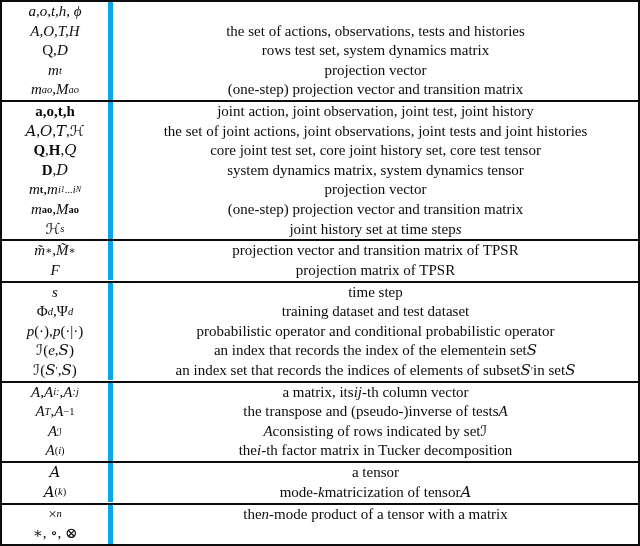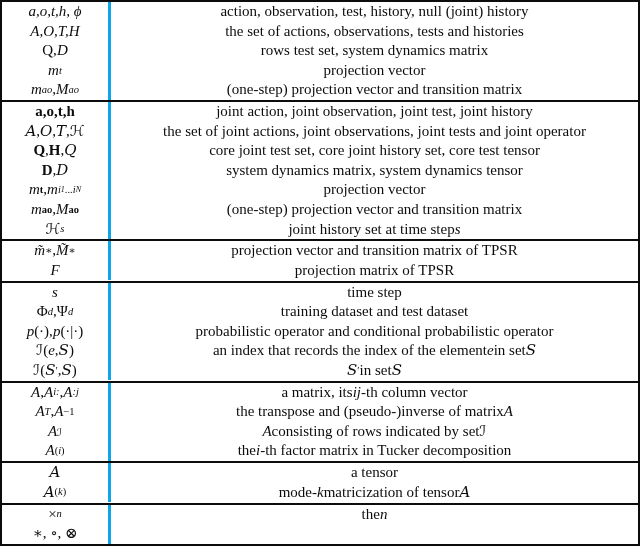--- a/index.html
+++ b/index.html
@@ -4,21 +4,21 @@
 <style>
   html,body{margin:0;padding:0;background:#ffffff;}
   body{width:640px;height:546px;overflow:hidden;
        font-family:"Liberation Serif","DejaVu Serif",serif;color:#0c0c0c;}
   .table{width:640px;height:546px;box-sizing:border-box;border:2px solid #0c0c0c;
          display:flex;flex-direction:column;justify-content:space-evenly;}
   .group{display:flex;flex-direction:column;}
   .group:not(:first-child){border-top:2px solid #0c0c0c;}
   .row{display:flex;height:19.55px;line-height:19.55px;align-items:center;}
   .cell{overflow:visible;white-space:nowrap;text-align:center;font-size:15px;}
-  .sym{width:106px;flex:none;border-right:3px solid #0ea5e9;align-self:stretch;
+  .sym{width:106px;flex:none;border-right:5px solid #0ea5e9;align-self:stretch;
        display:flex;align-items:center;justify-content:center;}
   .desc{flex:1;display:flex;align-items:center;justify-content:center;}
   .sg-r{font-style:normal;}
   .sg-i{font-style:italic;}
   .sg-b{font-weight:bold;}
   .sg-c{font-style:italic;font-family:"DejaVu Serif",serif;}
   .sg-g{font-family:"DejaVu Serif","DejaVu Sans",serif;}
   .sg-sub{font-size:10.5px;font-style:italic;vertical-align:-3.5px;line-height:0;}
   .sg-subr{font-size:10.5px;vertical-align:-3.5px;line-height:0;}
   .sg-subb{font-size:10.5px;font-weight:bold;vertical-align:-3.5px;line-height:0;}
@@ -29,23 +29,20 @@
 </style>
 </head>
 <body>
 
 <div class="table">
     <div class="group">
       <div class="row">
         <div class="cell sym">
           <span class="sg-i">a,o,t,h, ϕ</span>
         </div>
-        <div class="cell desc">
-          <span class="sg-r">action, observation, test, history, null (joint) history</span>
-        </div>
       </div>
       <div class="row">
         <div class="cell sym">
           <span class="sg-i">A,O,T,H</span>
         </div>
         <div class="cell desc">
           <span class="sg-r">the set of actions, observations, tests and histories</span>
         </div>
       </div>
       <div class="row">
@@ -92,21 +89,21 @@
         <div class="cell sym">
           <span class="sg-c">A</span>
           <span class="sg-r">, </span>
           <span class="sg-c">O</span>
           <span class="sg-r">, </span>
           <span class="sg-c">T</span>
           <span class="sg-r">, </span>
           <span class="sg-g">ℋ</span>
         </div>
         <div class="cell desc">
-          <span class="sg-r">the set of joint actions, joint observations, joint tests and joint operator</span>
+          <span class="sg-r">the set of joint actions, joint observations, joint tests and joint histories</span>
         </div>
       </div>
       <div class="row">
         <div class="cell sym">
           <span class="sg-b">Q</span>
           <span class="sg-r">, </span>
           <span class="sg-b">H</span>
           <span class="sg-r">, </span>
           <span class="sg-c">Q</span>
         </div>
@@ -237,20 +234,21 @@
         <div class="cell sym">
           <span class="sg-g">ℐ</span>
           <span class="sg-r">(</span>
           <span class="sg-c">S</span>
           <span class="sg-supr">′</span>
           <span class="sg-r">, </span>
           <span class="sg-c">S</span>
           <span class="sg-r">)</span>
         </div>
         <div class="cell desc">
+          <span class="sg-r">an index set that records the indices of elements of subset </span>
           <span class="sg-c">S</span>
           <span class="sg-supr">′</span>
           <span class="sg-r"> in set </span>
           <span class="sg-c">S</span>
         </div>
       </div>
     </div>
     <div class="group">
       <div class="row">
         <div class="cell sym">
@@ -271,21 +269,21 @@
       </div>
       <div class="row">
         <div class="cell sym">
           <span class="sg-i">A</span>
           <span class="sg-sup">T</span>
           <span class="sg-r">, </span>
           <span class="sg-i">A</span>
           <span class="sg-supr">−1</span>
         </div>
         <div class="cell desc">
-          <span class="sg-r">the transpose and (pseudo-)inverse of matrix </span>
+          <span class="sg-r">the transpose and (pseudo-)inverse of tests </span>
           <span class="sg-i">A</span>
         </div>
       </div>
       <div class="row">
         <div class="cell sym">
           <span class="sg-i">A</span>
           <span class="sg-subg">ℐ</span>
         </div>
         <div class="cell desc">
           <span class="sg-i">A</span>
@@ -333,20 +331,21 @@
     </div>
     <div class="group">
       <div class="row">
         <div class="cell sym">
           <span class="sg-r">×</span>
           <span class="sg-sub">n</span>
         </div>
         <div class="cell desc">
           <span class="sg-r">the </span>
           <span class="sg-i">n</span>
+          <span class="sg-r">-mode product of a tensor with a matrix</span>
         </div>
       </div>
       <div class="row">
         <div class="cell sym">
           <span class="sg-r">∗, ∘, ⊗</span>
         </div>
       </div>
     </div>
   </div>
 

